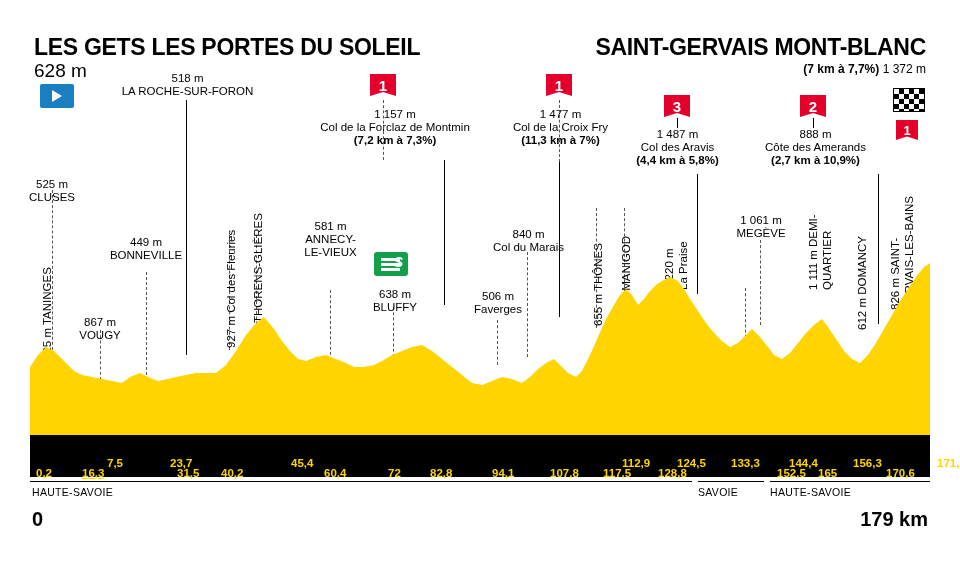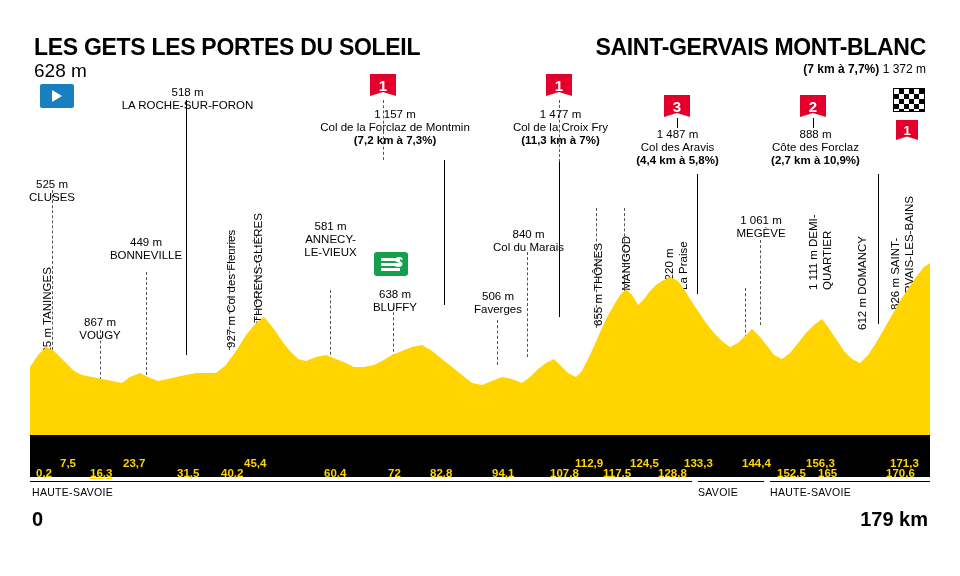--- a/index.html
+++ b/index.html
@@ -46,21 +46,21 @@
   .vline.solid{border-left:1px solid #000;}
 
   
   .profile{position:absolute;left:30px;top:255px;width:900px;height:180px;}
   .profile svg{display:block;}
 
   
   .kmbar{position:absolute;left:30px;top:435px;width:900px;height:42px;background:#000;}
   .km{position:absolute;font-size:11.5px;font-weight:bold;color:#ffd400;white-space:nowrap;}
   .km.top{top:4px;margin-top:28px;}
-  .km.bot{top:22px;}
+  .km.bot{top:22px;margin-left:47px;}
 
   
   .dept{position:absolute;font-size:10.5px;letter-spacing:.3px;white-space:nowrap;}
   .deptline{position:absolute;top:481px;height:0;border-top:1px solid #000;}
 
   
   .dist-start{position:absolute;left:32px;top:508px;font-size:20px;font-weight:bold;}
   .dist-end{position:absolute;right:32px;top:508px;font-size:20px;font-weight:bold;}
 </style>
 </head>
@@ -101,21 +101,21 @@
     <div>Col de la Croix Fry</div>
     <div><b>(11,3 km à 7%)</b></div>
   </div>
   <div class="lbl c" style="left:610px;top:128px;width:135px;">
     <div>1 487 m</div>
     <div>Col des Aravis</div>
     <div><b>(4,4 km à 5,8%)</b></div>
   </div>
   <div class="lbl c" style="left:738px;top:128px;width:155px;">
     <div>888 m</div>
-    <div>Côte des Forclaz</div>
+    <div>Côte des Amerands</div>
     <div><b>(2,7 km à 10,9%)</b></div>
   </div>
 
   <div class="vline" style="left:383px;top:100px;height:60px;"></div>
   <div class="vline solid" style="left:444px;top:160px;height:145px;"></div>
   <div class="vline" style="left:559px;top:100px;height:62px;"></div>
   <div class="vline solid" style="left:559px;top:162px;height:155px;"></div>
   <div class="vline solid" style="left:677px;top:118px;height:10px;"></div>
   <div class="vline solid" style="left:697px;top:174px;height:120px;"></div>
   <div class="vline solid" style="left:813px;top:118px;height:10px;"></div>
@@ -140,21 +140,21 @@
     <div>CLUSES</div>
   </div>
   <div class="lbl c" style="left:60px;top:316px;width:80px;">
     <div>867 m</div>
     <div>VOUGY</div>
   </div>
   <div class="lbl c" style="left:96px;top:236px;width:100px;">
     <div>449 m</div>
     <div>BONNEVILLE</div>
   </div>
-  <div class="lbl c" style="left:105px;top:86px;width:165px;text-align:center;">
+  <div class="lbl c" style="left:105px;top:72px;width:165px;text-align:center;">
     <div>518 m</div>
     <div>LA ROCHE-SUR-FORON</div>
   </div>
   <div class="lbl c" style="left:288px;top:220px;width:85px;">
     <div>581 m</div>
     <div>ANNECY-</div>
     <div>LE-VIEUX</div>
   </div>
   <div class="lbl c" style="left:355px;top:288px;width:80px;">
     <div>638 m</div>
@@ -198,21 +198,21 @@
         568,82 576,64 584,50 590,40 596,34 602,40 608,50 614,44 620,36 626,30 632,26
         640,22 648,26 654,34 660,44 668,56 676,68 684,78 692,86 700,92 708,88 716,80
         722,74 730,82 738,92 744,100 752,104 760,98 768,88 776,78 784,70 792,64 798,72
         806,84 814,96 822,104 830,108 838,100 846,88 854,74 862,60 870,46 878,34 886,22
         894,12 900,8 900,180"></polygon>
     </svg>
   </div>
 
   <div class="kmbar">
     <div class="km top" style="left:6px;">0,2</div>
-    <div class="km top" style="left:60px;text-decoration:underline;">16,3</div>
+    <div class="km top" style="left:52px;text-decoration:underline;">16,3</div>
     <div class="km top" style="left:147px;">31,5</div>
     <div class="km top" style="left:191px;">40,2</div>
     <div class="km top" style="left:294px;">60,4</div>
     <div class="km top" style="left:358px;">72</div>
     <div class="km top" style="left:400px;">82,8</div>
     <div class="km top" style="left:462px;">94,1</div>
     <div class="km top" style="left:520px;">107,8</div>
     <div class="km top" style="left:573px;">117,5</div>
     <div class="km top" style="left:628px;">128,8</div>
     <div class="km top" style="left:747px;">152,5</div>

